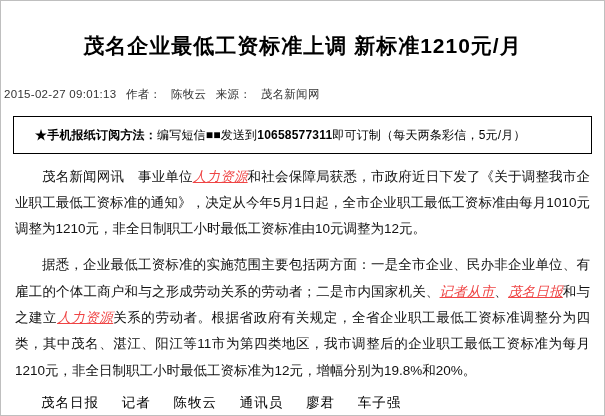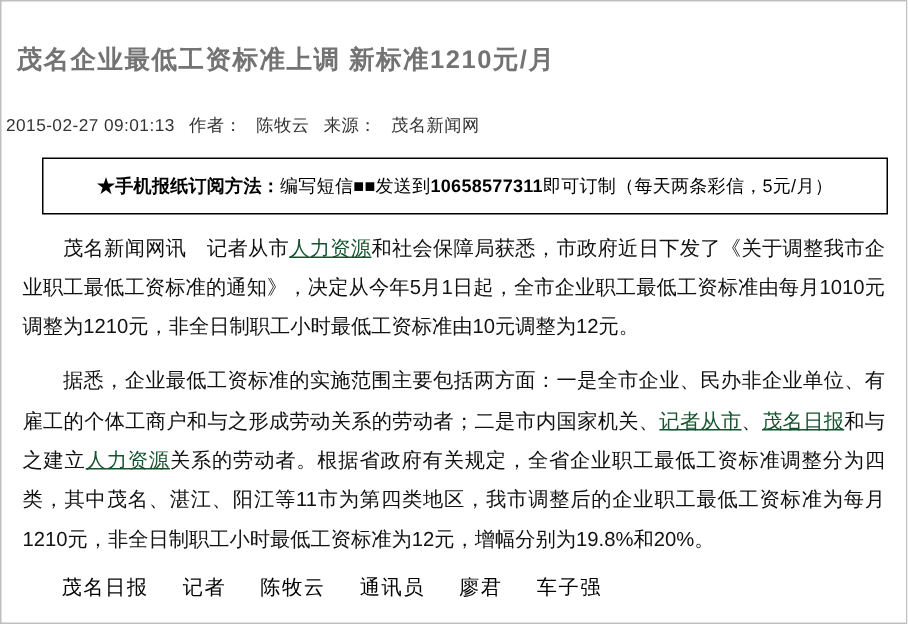--- a/index.html
+++ b/index.html
@@ -16,43 +16,43 @@
   }
   .page {
     position: relative;
     width: 605px;
     height: 416px;
     box-sizing: border-box;
     border: 1px solid #bfbfbf;
     background: #ffffff;
   }
   .title {
-    text-align: left;
-    font-size: 17px;
+    text-align: center;
+    font-size: 21px;
     font-weight: bold;
-    color: #737373;
+    color: #000000;
     letter-spacing: 1px;
     padding: 16px 10px 0 10px;
     line-height: 1.4;
   }
   .meta {
     text-align: left;
     font-size: 11.5px;
     color: #333333;
     padding: 12px 0 10px 0;
     letter-spacing: 0.3px;
   }
   .meta span {
     margin: 0 3px;
   }
   .notice {
-    margin: 4px 12px 0 27px;
+    margin: 4px 12px 0 12px;
     border: 1px solid #000000;
-    padding: 9px 0;
-    text-align: center;
+    padding: 9px 21px;
+    text-align: left;
     font-size: 12px;
     letter-spacing: 0.2px;
     line-height: 1.5;
   }
   .notice .star {
     font-weight: bold;
   }
   .notice .strong {
     font-weight: bold;
   }
@@ -62,23 +62,24 @@
   }
   p.para {
     font-size: 13.5px;
     line-height: 1.95;
     margin: 0 0 10px 0;
     text-indent: 2em;
     text-align: justify;
     color: #111111;
   }
   a.link {
-    color: #14532d;
+    color: #ef4444;
     text-decoration: underline;
     cursor: pointer;
+    font-style: italic;
   }
   .footer {
     margin-top: 8px;
     padding: 0 14px 0 40px;
     font-size: 13.5px;
     letter-spacing: 1px;
   }
   .footer span {
     margin-right: 18px;
   }
@@ -96,21 +97,21 @@
     <span>陈牧云</span>
     <span>来源：</span>
     <span>茂名新闻网</span>
   </div>
 
   <div class="notice">
     <span class="star">★</span><span class="strong">手机报纸订阅方法：</span><span>编写短信■■发送到</span><span class="strong">10658577311</span><span>即可订制（每天两条彩信，5元/月）</span>
   </div>
 
   <div class="body">
-    <p class="para" id="para-1"><span>茂名新闻网讯　记者从市</span><a class="link">人力资源</a><span>和社会保障局获悉，市政府近日下发了《关于调整我市企业职工最低工资标准的通知》，决定从今年5月1日起，全市企业职工最低工资标准由每月1010元调整为1210元，非全日制职工小时最低工资标准由10元调整为12元。</span></p>
+    <p class="para" id="para-1"><span>茂名新闻网讯　事业单位</span><a class="link">人力资源</a><span>和社会保障局获悉，市政府近日下发了《关于调整我市企业职工最低工资标准的通知》，决定从今年5月1日起，全市企业职工最低工资标准由每月1010元调整为1210元，非全日制职工小时最低工资标准由10元调整为12元。</span></p>
     <p class="para" id="para-2"><span>据悉，企业最低工资标准的实施范围主要包括两方面：一是全市企业、民办非企业单位、有雇工的个体工商户和与之形成劳动关系的劳动者；二是市内国家机关、</span><a class="link">记者从市</a><span>、</span><a class="link">茂名日报</a><span>和与之建立</span><a class="link">人力资源</a><span>关系的劳动者。根据省政府有关规定，全省企业职工最低工资标准调整分为四类，其中茂名、湛江、阳江等11市为第四类地区，我市调整后的企业职工最低工资标准为每月1210元，非全日制职工小时最低工资标准为12元，增幅分别为19.8%和20%。</span></p>
   </div>
 
   <div class="footer">
     <span>茂名日报</span>
     <span>记者</span>
     <span>陈牧云</span>
     <span>通讯员</span>
     <span>廖君</span>
     <span>车子强</span>

